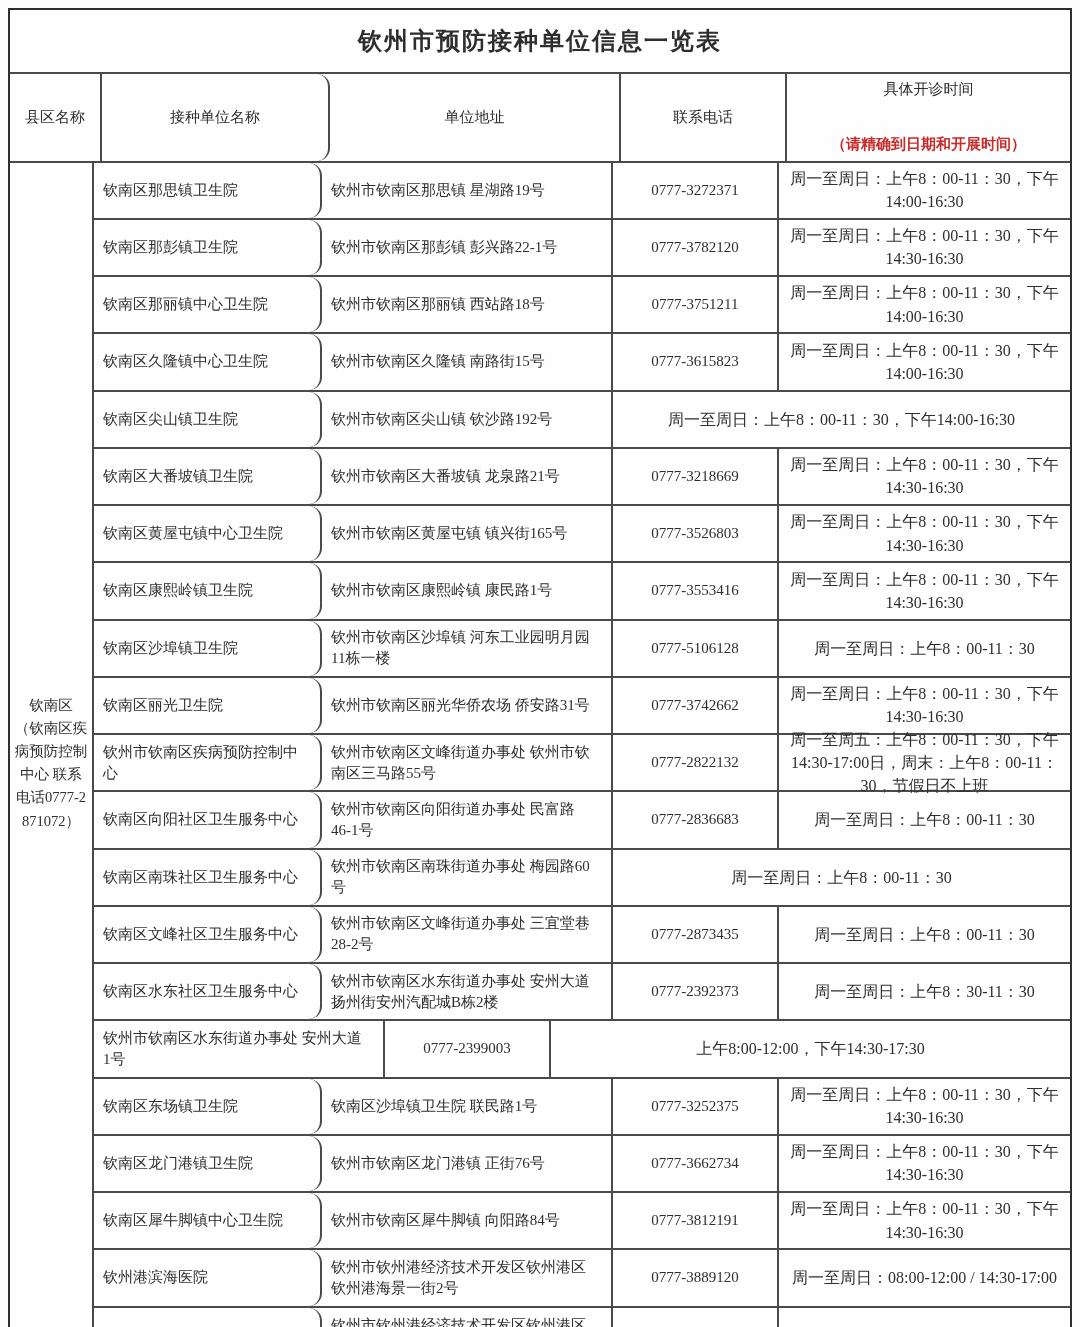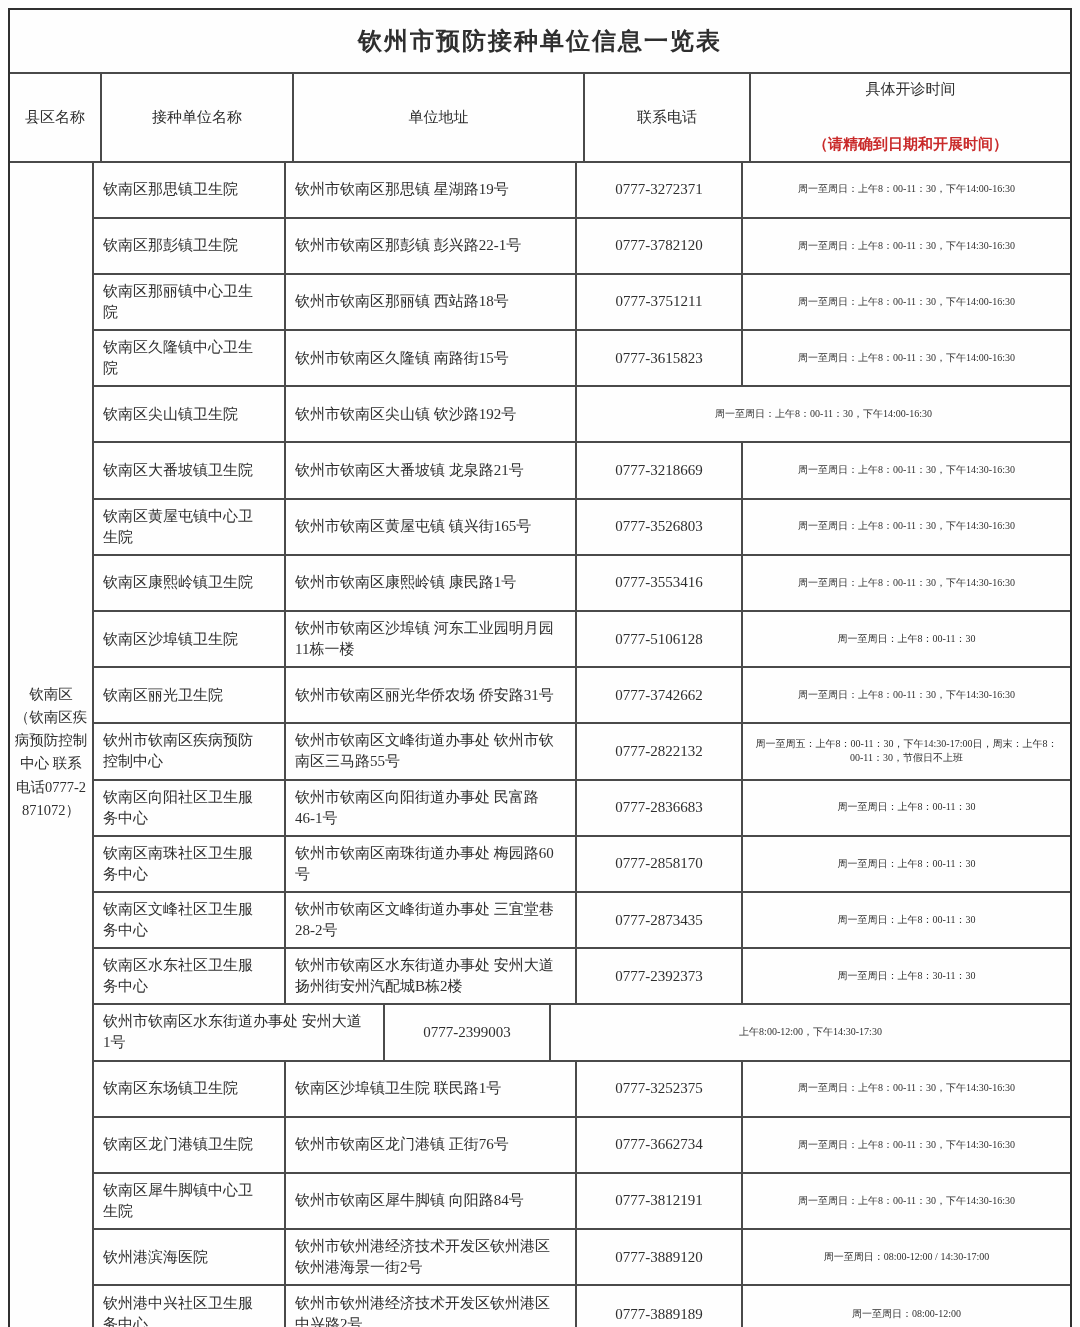--- a/index.html
+++ b/index.html
@@ -36,21 +36,21 @@
   .hcell{
     display:flex;flex-direction:column;align-items:center;justify-content:center;
     text-align:center;
     border-right:2px solid var(--border-inner);
     font-size:15px;
     padding:4px 2px;
     line-height:1.55;
   }
   .hcell:last-child{border-right:none;}
   .col-district{width:92px;}
-  .col-unit{width:192px;}
+  .col-unit{width:228px;border-radius:13px;}
   .col-address{width:291px;}
   .col-phone{width:166px;}
   .col-hours{flex:1;}
   .hours-note{color:var(--note-red);font-weight:bold;margin-top:32px;}
   .body-area{display:flex;}
   .district-cell{
     width:84px;
     border-right:2px solid var(--border-inner);
     display:flex;flex-direction:column;align-items:center;justify-content:center;
     text-align:center;
@@ -68,21 +68,21 @@
   .row:last-child{border-bottom:none;}
   .cell{
     display:flex;flex-direction:column;justify-content:center;
     border-right:2px solid var(--border-inner);
     font-size:15px;line-height:1.4;
     padding:4px 6px;
   }
   .cell:last-child{border-right:none;}
   .cell.col-unit,.cell.col-address{text-align:left;padding-left:9px;padding-right:20px;}
   .cell.col-phone{text-align:center;}
-  .cell.col-hours{text-align:center;font-size:10px;line-height:1.45;padding:3px 6px;}
+  .cell.col-hours{text-align:center;font-size:16px;line-height:1.45;padding:3px 6px;}
 </style>
 </head>
 <body>
 
 <div class="table-wrap">
 
   <div class="title-row">钦州市预防接种单位信息一览表</div>
 
   <div class="header-row">
     <div class="hcell col-district">县区名称</div>
@@ -180,21 +180,20 @@
   <div class="row">
     <div class="cell col-unit">钦南区向阳社区卫生服务中心</div>
     <div class="cell col-address">钦州市钦南区向阳街道办事处 民富路46-1号</div>
     <div class="cell col-phone">0777-2836683</div>
     <div class="cell col-hours">周一至周日：上午8：00-11：30</div>
   </div>
 
   <div class="row">
     <div class="cell col-unit">钦南区南珠社区卫生服务中心</div>
     <div class="cell col-address">钦州市钦南区南珠街道办事处 梅园路60号</div>
-    <div class="cell col-phone">0777-2858170</div>
     <div class="cell col-hours">周一至周日：上午8：00-11：30</div>
   </div>
 
   <div class="row">
     <div class="cell col-unit">钦南区文峰社区卫生服务中心</div>
     <div class="cell col-address">钦州市钦南区文峰街道办事处 三宜堂巷28-2号</div>
     <div class="cell col-phone">0777-2873435</div>
     <div class="cell col-hours">周一至周日：上午8：00-11：30</div>
   </div>
 

